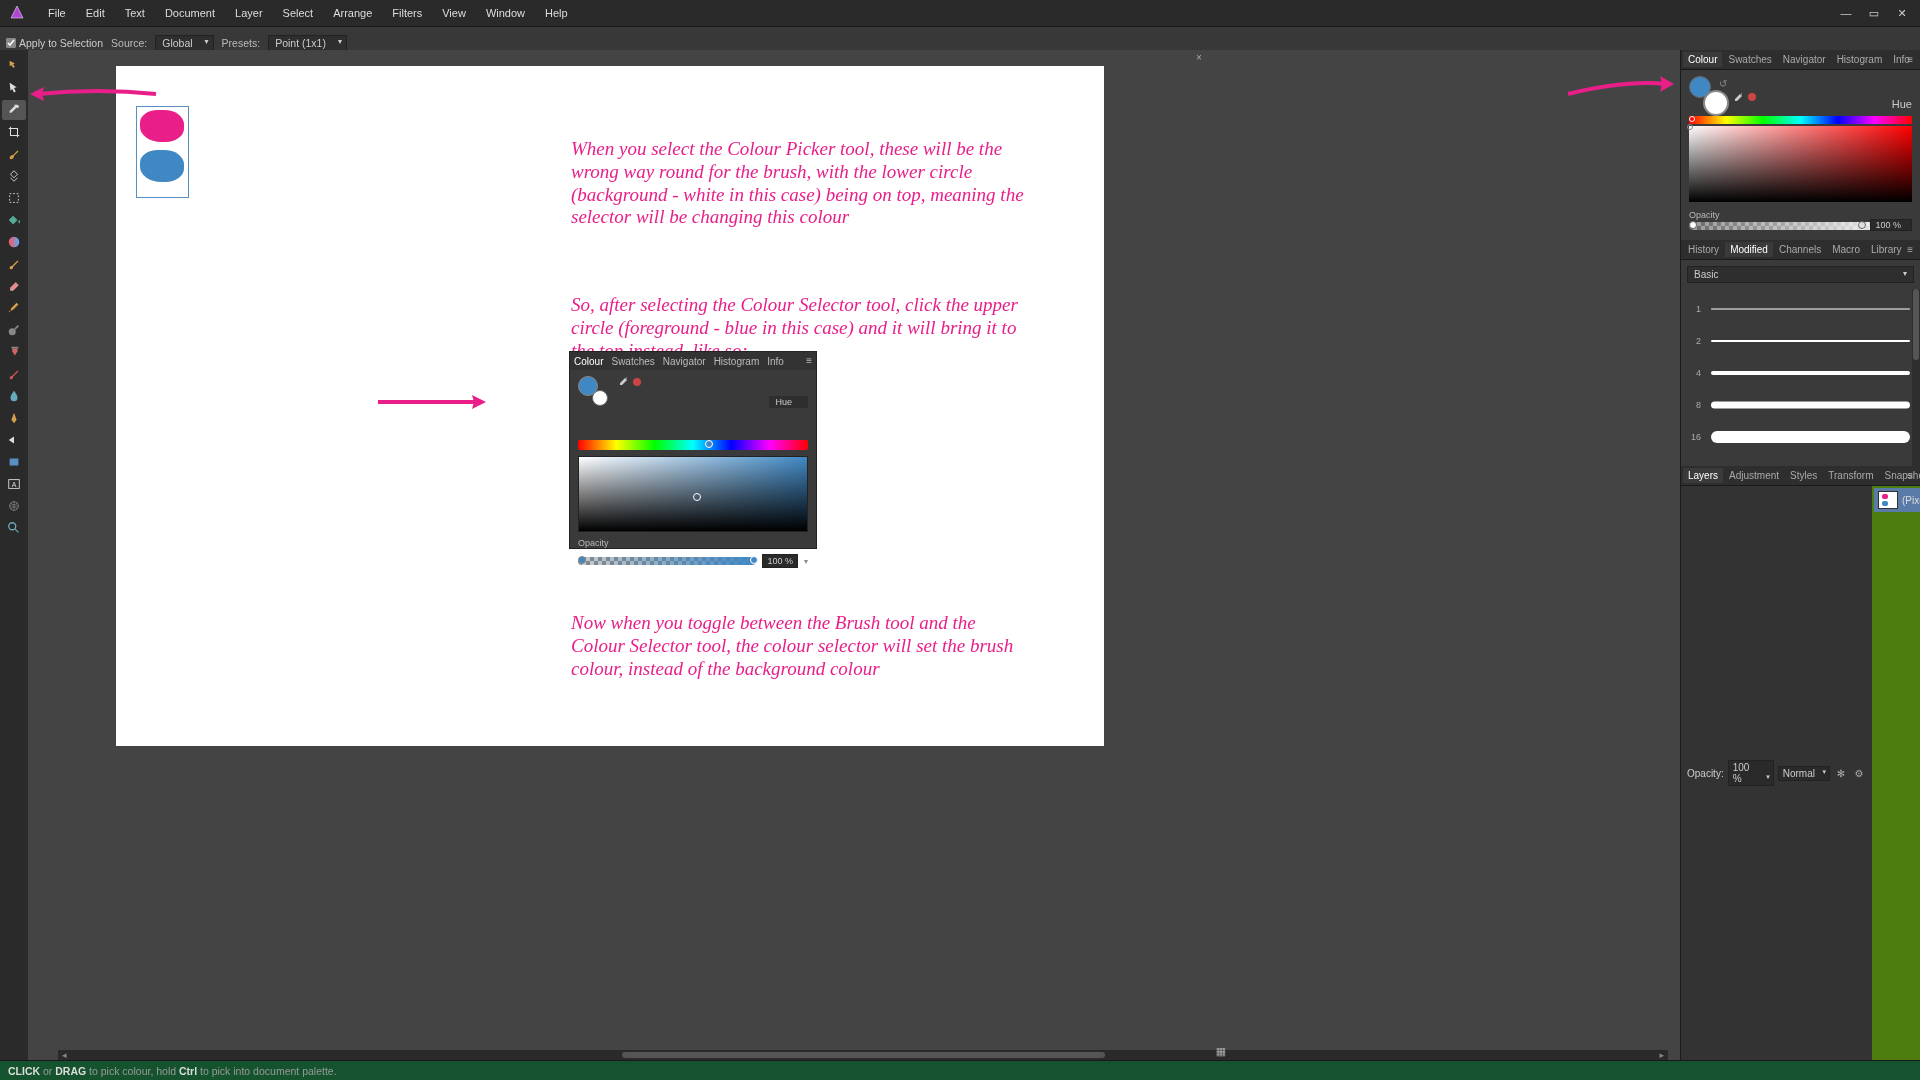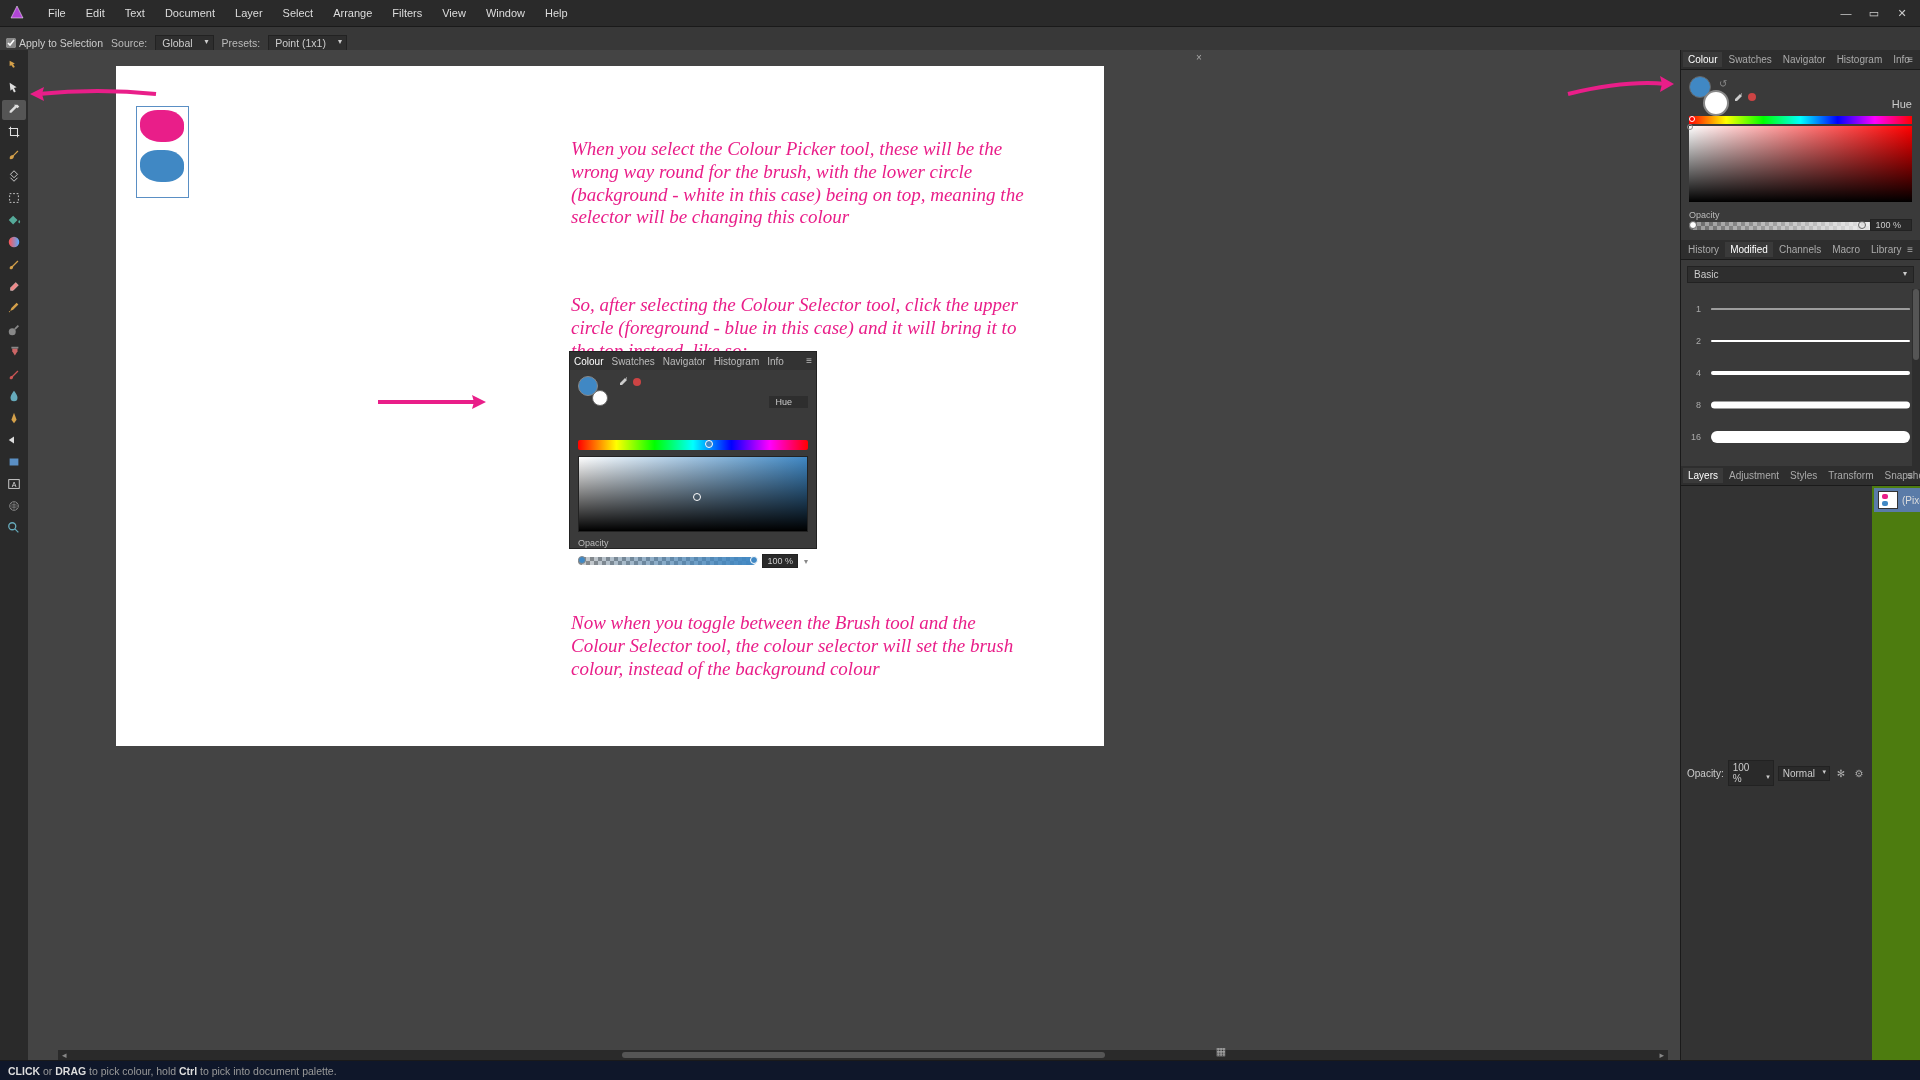--- a/index.html
+++ b/index.html
@@ -132,21 +132,21 @@
 .lay-row { display: flex; align-items: center; height: 24px; background: #5a7ba8; padding: 0 4px; gap: 4px; font-size: 10px; }
 .lay-thumb { width: 20px; height: 18px; background: #fff; border: 1px solid #333; position: relative; }
 .lay-thumb::before { content: ''; position: absolute; top: 2px; left: 3px; width: 6px; height: 5px; background: #e91e89; border-radius: 2px; }
 .lay-thumb::after { content: ''; position: absolute; bottom: 2px; left: 3px; width: 6px; height: 5px; background: #4088c4; border-radius: 2px; }
 .lay-name { color: #ddd; }
 .lay-vis { margin-left: auto; width: 10px; height: 10px; background: #ccc; border: 1px solid #333; }
 .lay-icons-row { display: flex; background: #2e2e2e; border-top: 1px solid #1a1a1a; padding: 3px 6px; }
 .mini-icon { width: 14px; height: 14px; display: flex; align-items: center; justify-content: center; color: #aaa; cursor: pointer; }
 
 
-.statusbar { position: absolute; bottom: 0; left: 0; right: 0; height: 20px; background: #0f172a; display: flex; align-items: center; padding: 0 8px; font-size: 10.5px; color: #999; border-top: 1px solid #1a1a1a; }
+.statusbar { position: absolute; bottom: 0; left: 0; right: 0; height: 20px; background: #14532d; display: flex; align-items: center; padding: 0 8px; font-size: 10.5px; color: #999; border-top: 1px solid #1a1a1a; }
 .statusbar b { color: #ddd; font-weight: 600; }
 
 input[type=checkbox] { width: 10px; height: 10px; accent-color: #888; }
 </style>
 </head>
 <body>
 
 <div class="menubar">
   <div class="app-logo">
     <svg viewBox="0 0 16 16">

